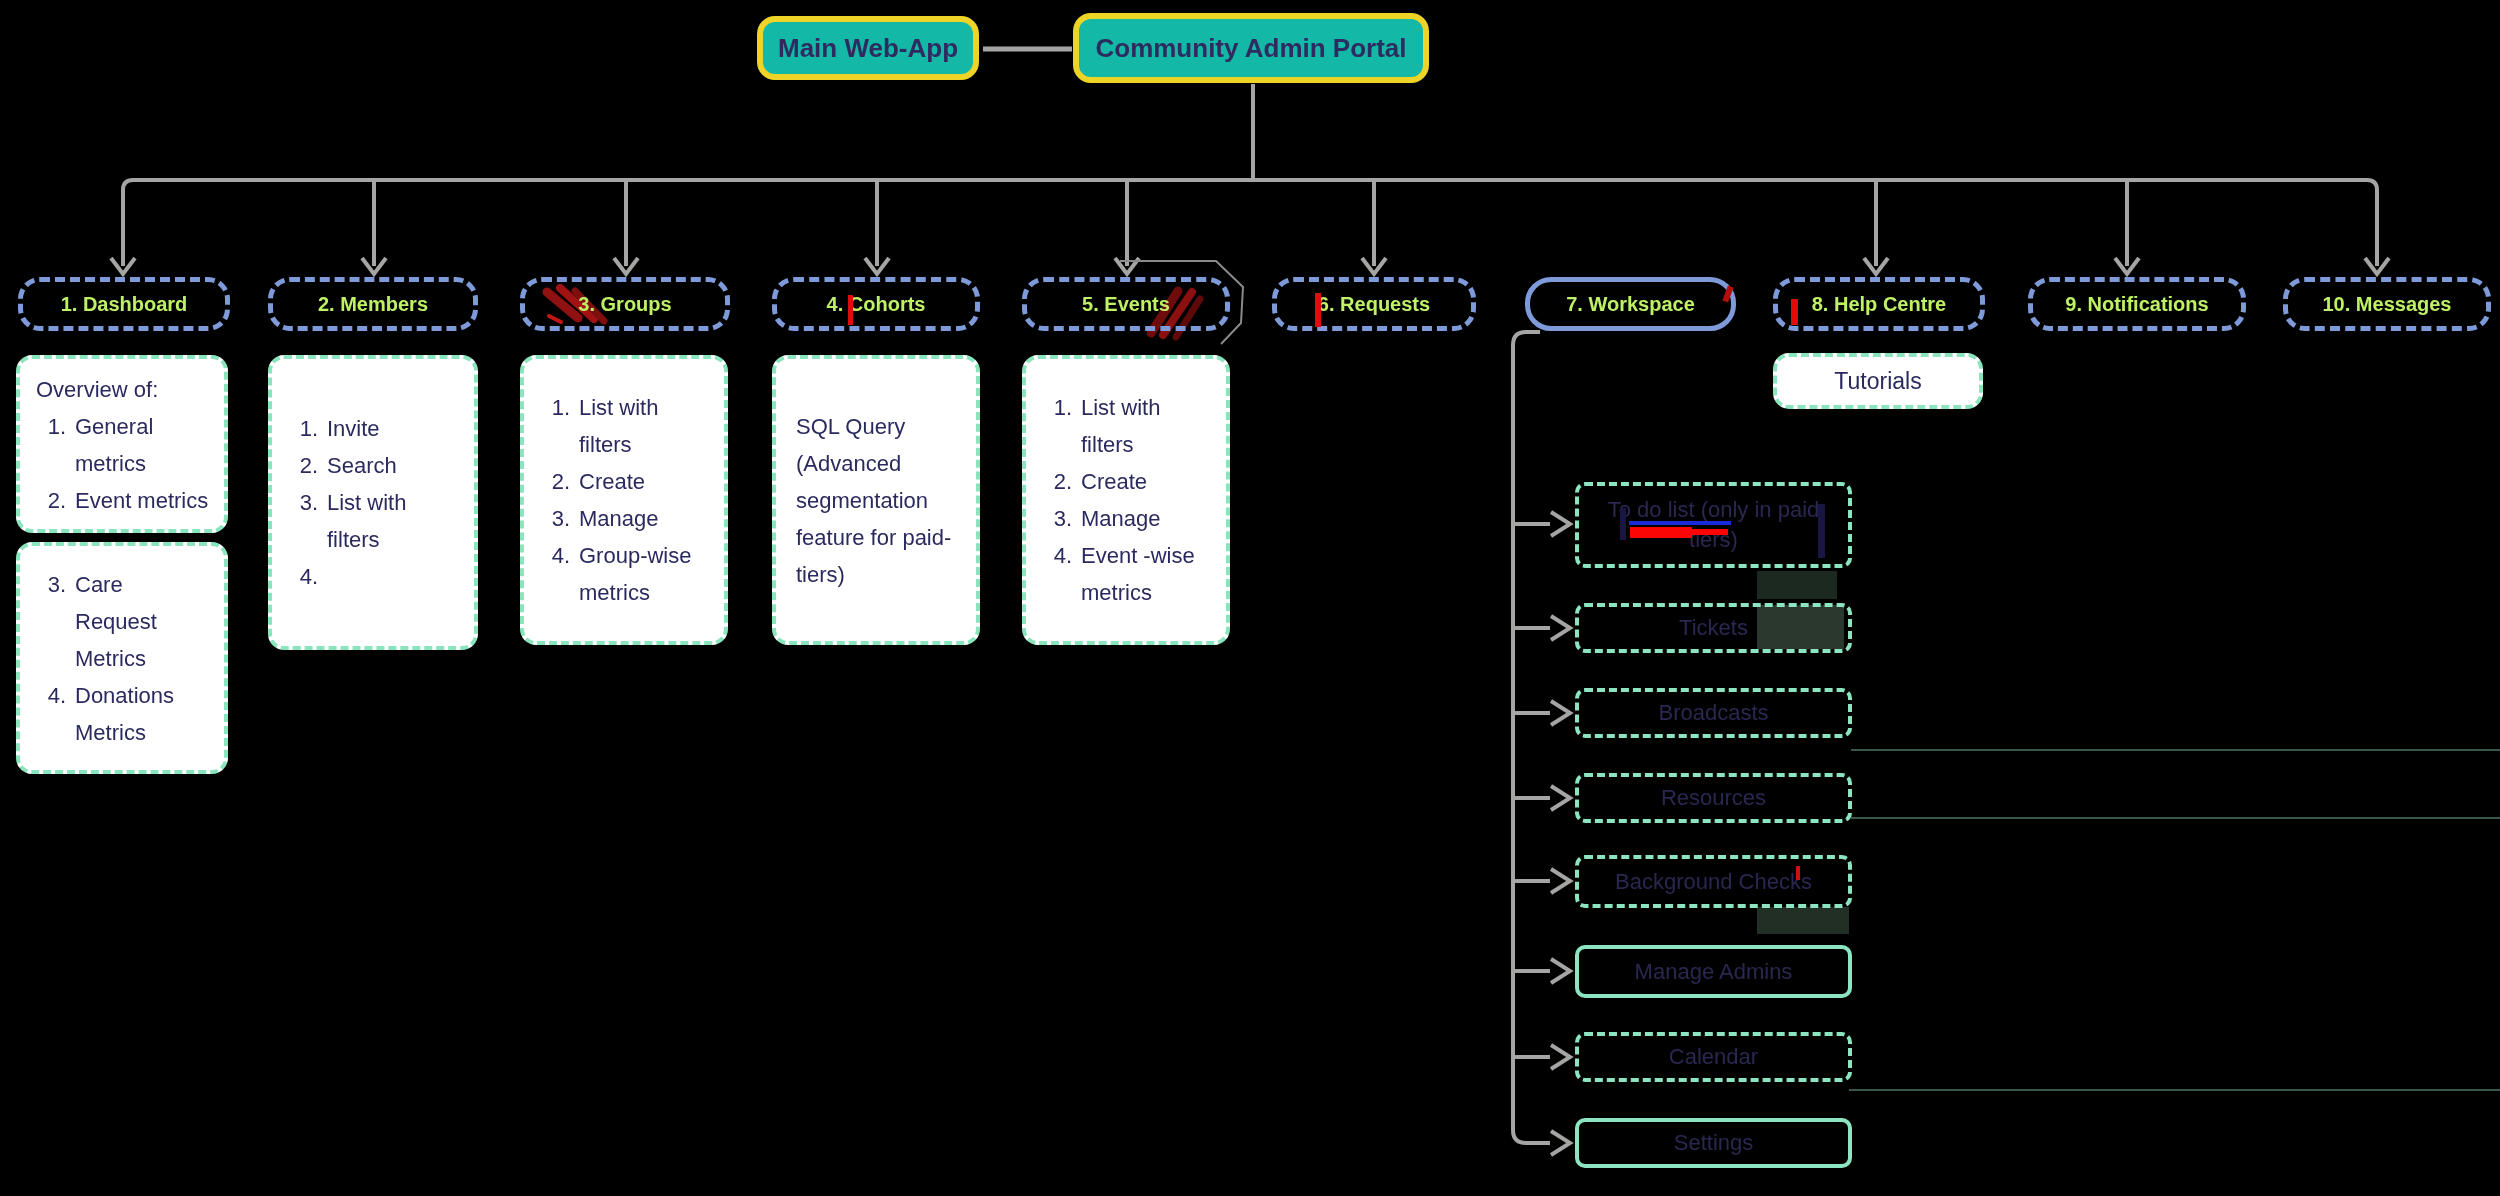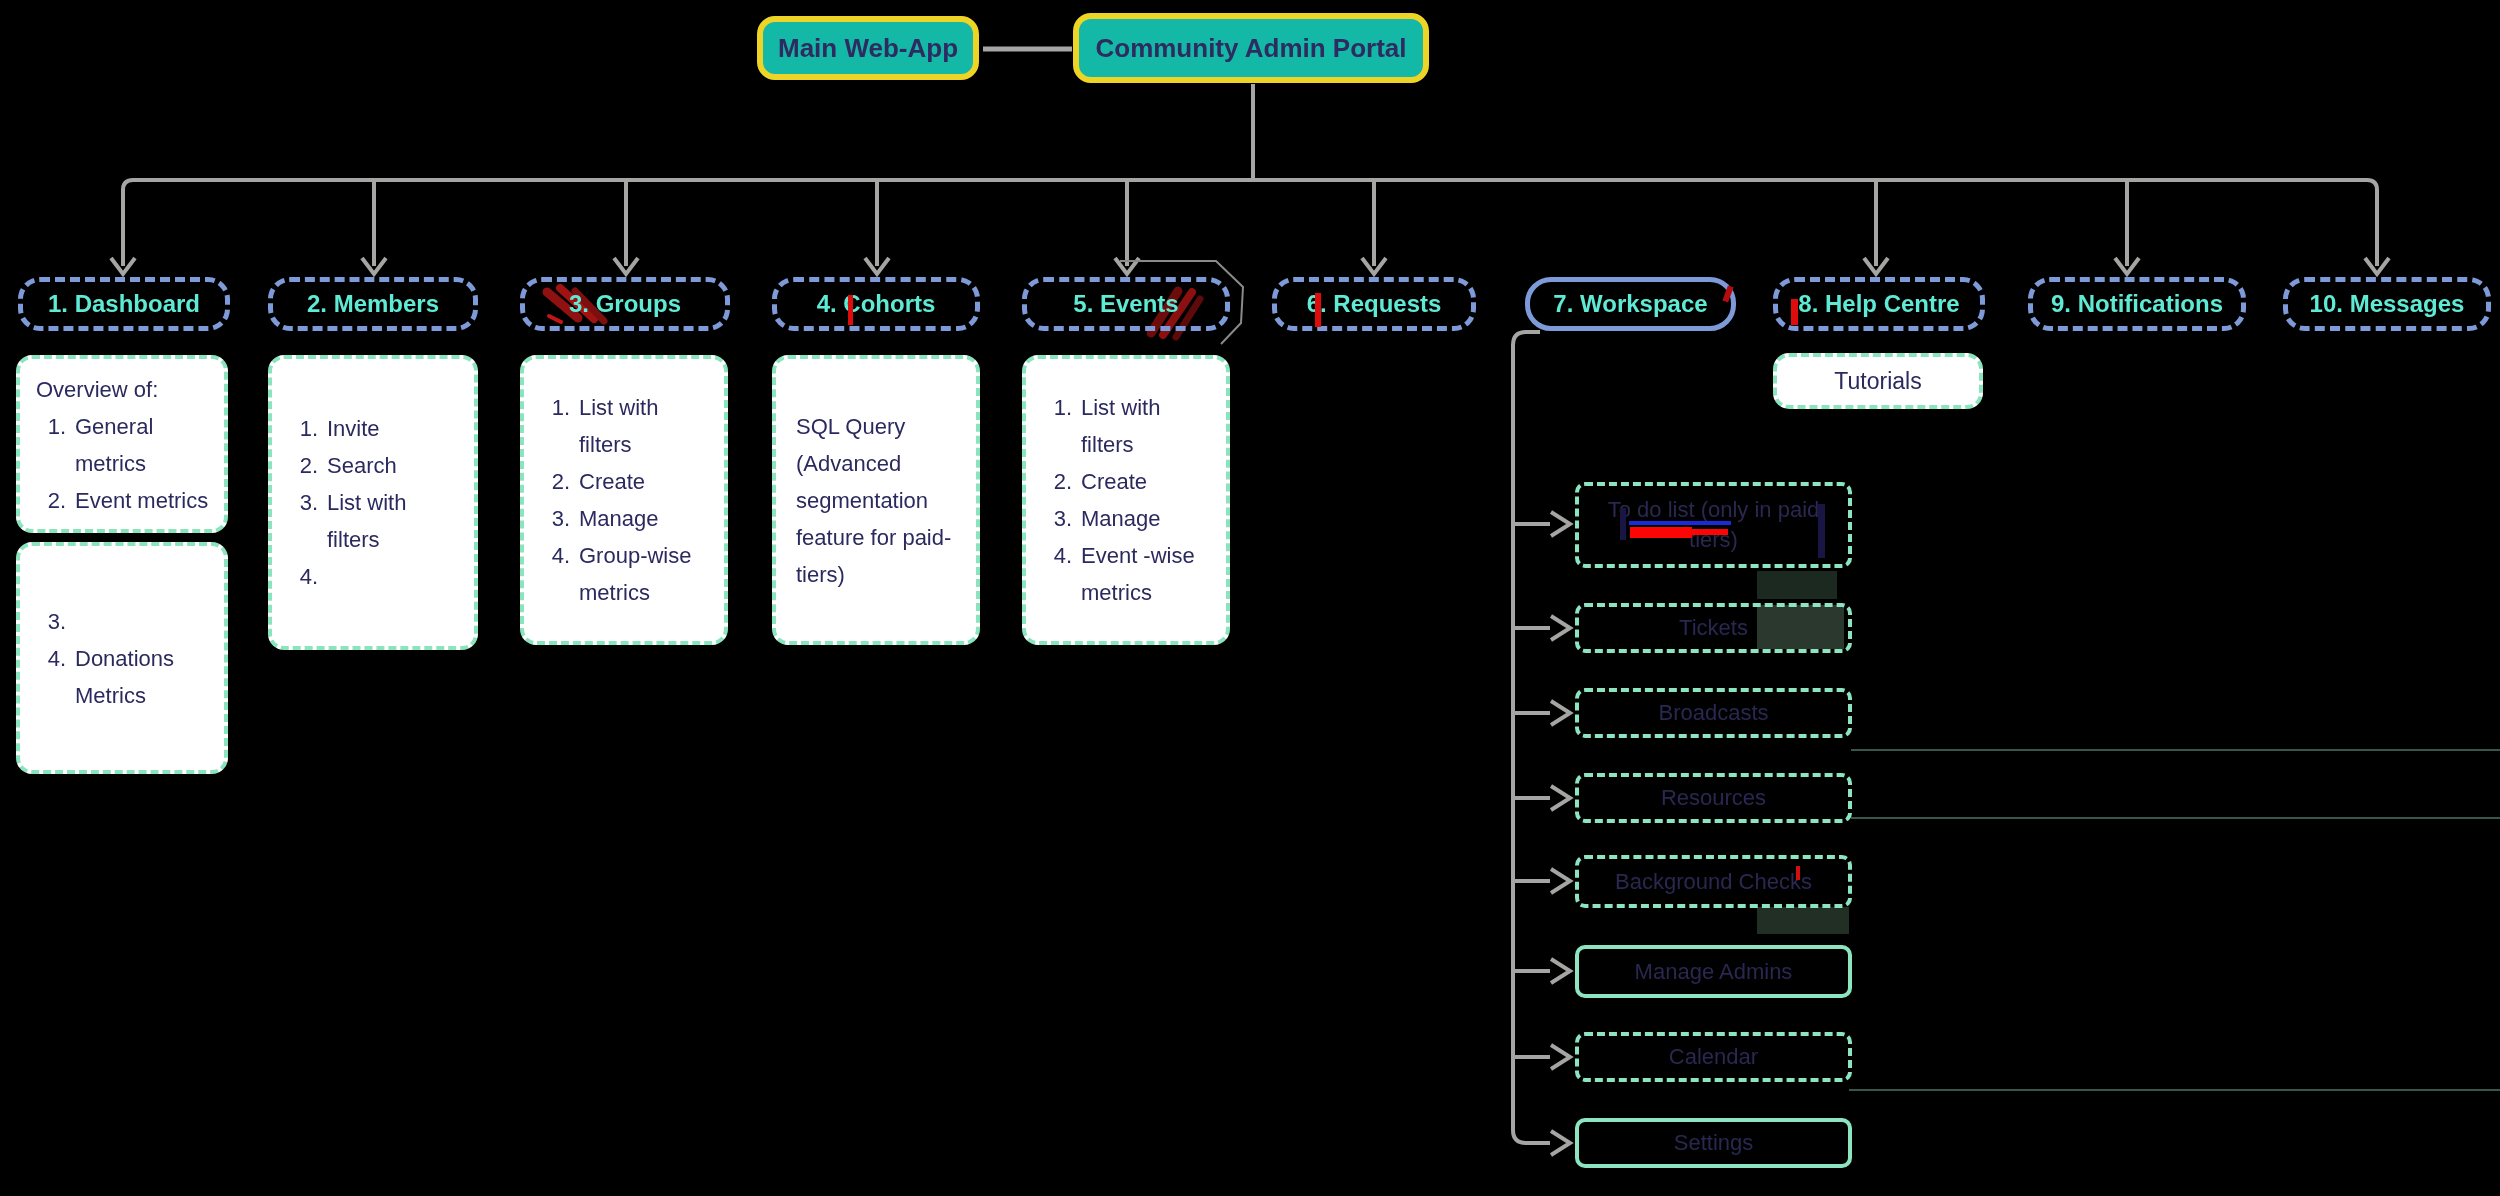--- a/index.html
+++ b/index.html
@@ -13,22 +13,22 @@
   
   .yellow-node{
     border:6px solid #eed426;border-radius:18px;background:#14b8a6;
     color:#2e2b60;display:flex;align-items:center;justify-content:center;
     font-size:26px;font-weight:bold;z-index:2;
   }
 
   
   .blue-node{
     border:5px dashed #7e9ad9;border-radius:22px;background:transparent;
-    color:#5eead4;display:flex;align-items:center;justify-content:center;
-    font-size:24px;font-weight:bold;z-index:2;
+    color:#bef264;display:flex;align-items:center;justify-content:center;
+    font-size:20px;font-weight:bold;z-index:2;
   }
   .blue-node.solid{border-style:solid;border-radius:26px;}
 
   
   .green-card{
     border:4px dashed #8ae4bd;border-radius:16px;background:#ffffff;
     color:#2b2a5e;font-size:22px;z-index:2;
     display:flex;flex-direction:column;justify-content:center;
     padding:12px 14px;line-height:37px;
   }
@@ -170,20 +170,21 @@
   </div>
   <div class="li">
     <span class="num">2.</span>
     <span class="txt">Event metrics</span>
   </div>
 </div>
 
 <div class="abs green-card" style="left:16px;top:542px;width:212px;height:232px;">
   <div class="li">
     <span class="num">3.</span>
+    <span class="txt">Care Request Metrics</span>
   </div>
   <div class="li">
     <span class="num">4.</span>
     <span class="txt">Donations Metrics</span>
   </div>
 </div>
 
 <div class="abs green-card" style="left:268px;top:355px;width:210px;height:295px;">
   <div class="li">
     <span class="num">1.</span>

